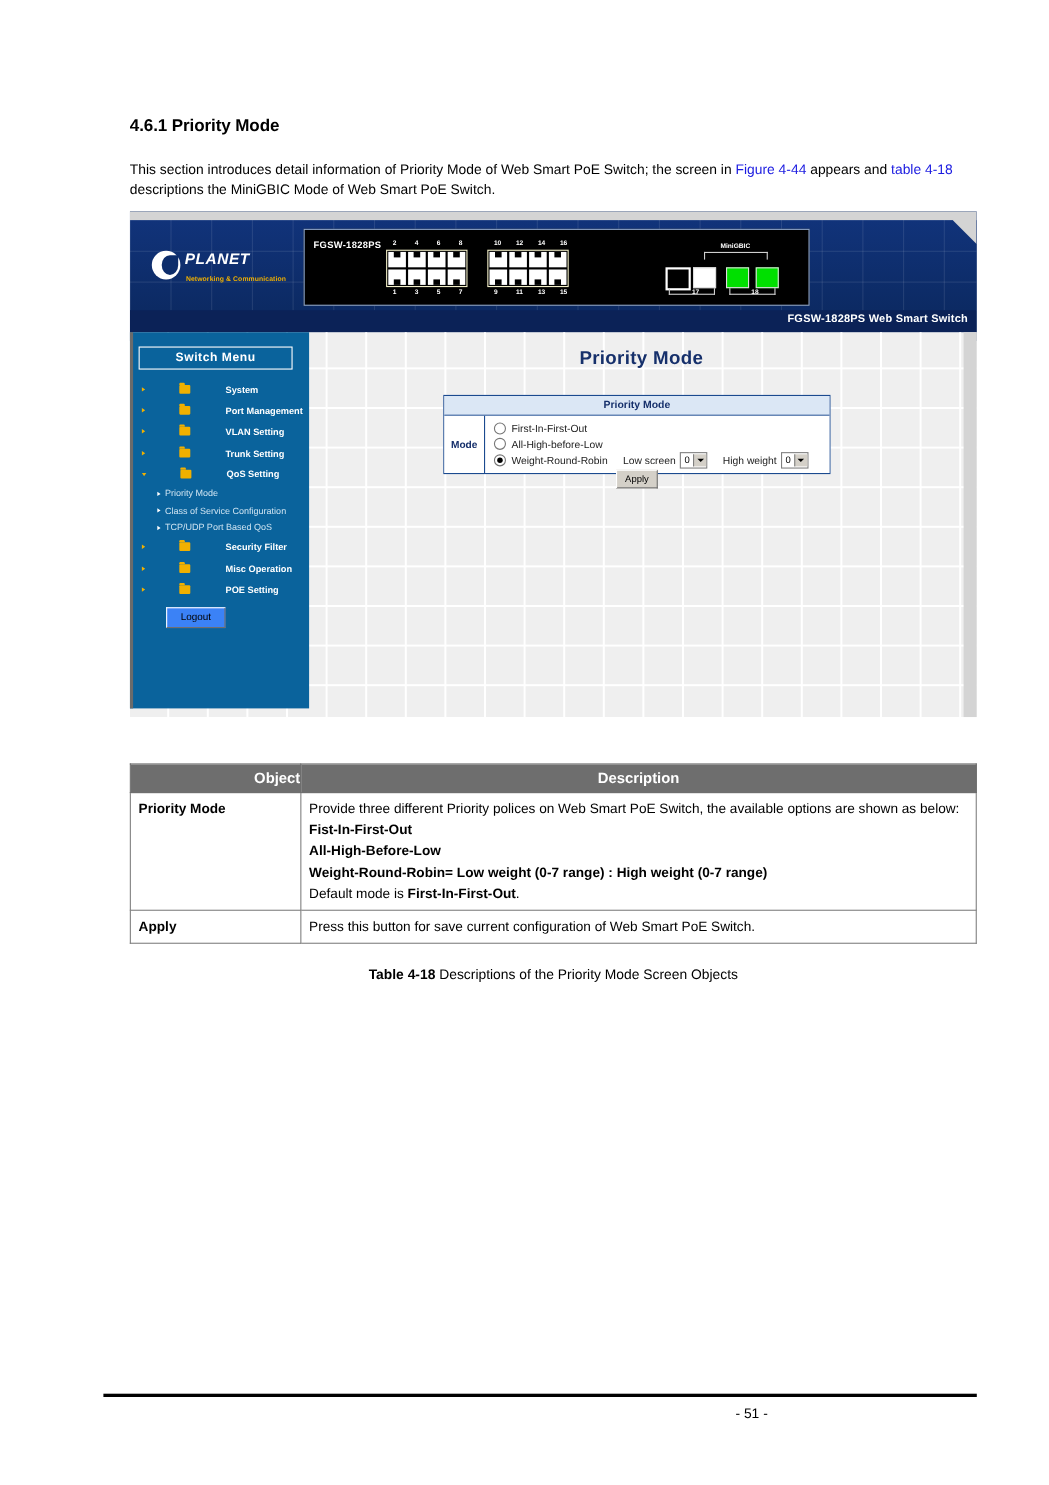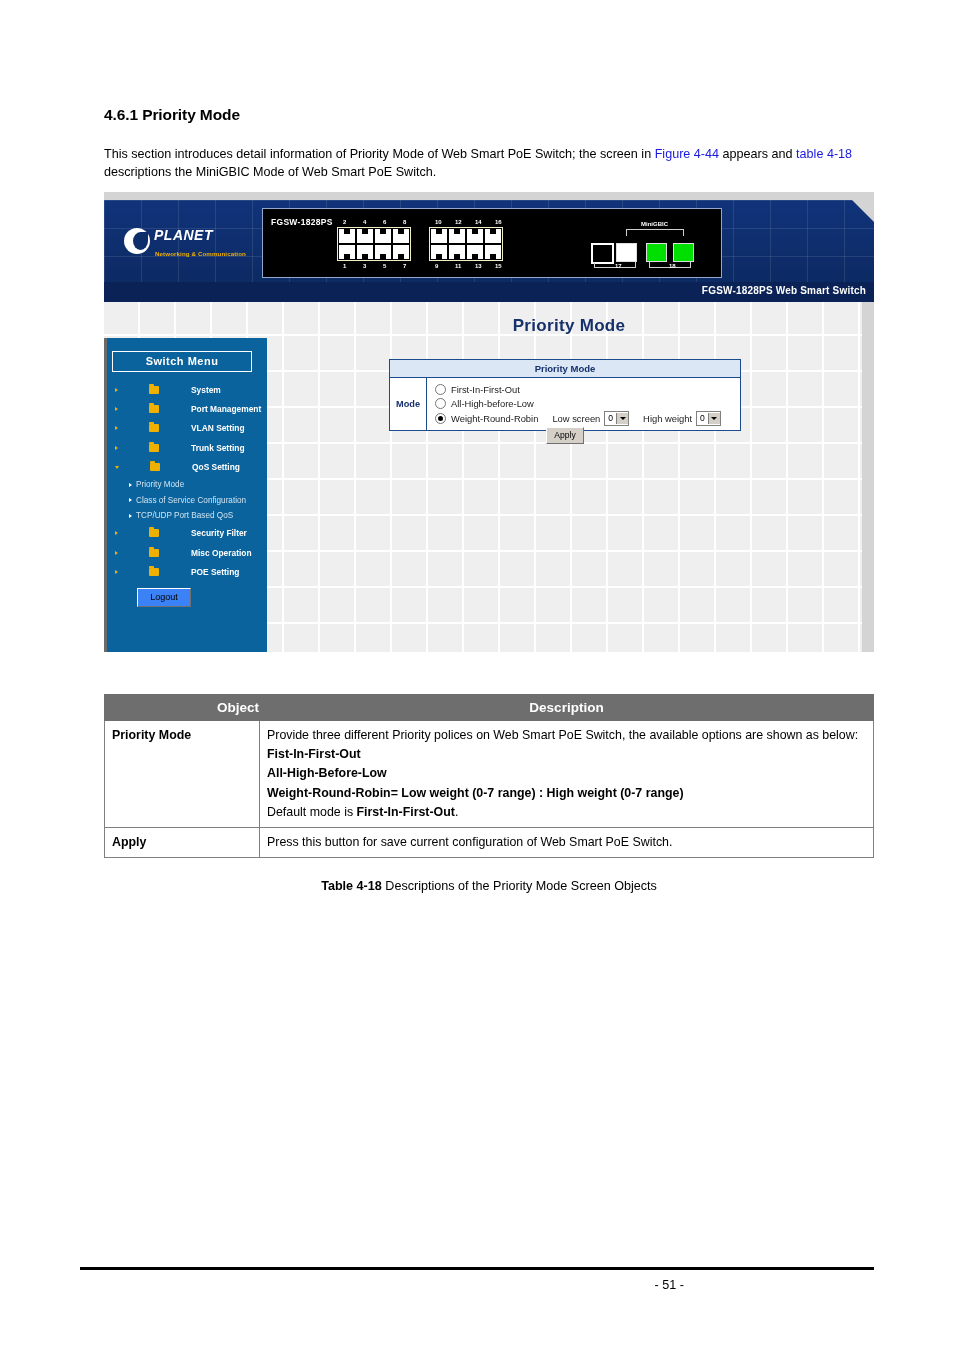--- a/index.html
+++ b/index.html
@@ -12,21 +12,21 @@
     height: 1350px;
     position: relative;
     font-family: "Liberation Sans", sans-serif;
     color: #000000;
     overflow: hidden;
   }
 
   
   .page {
     position: absolute;
-    left: 0; top: 0;
+    left: 14px; top: 0;
     width: 766px;
     height: 1350px;
   }
 
   .heading {
     position: absolute;
     left: 104px;
     top: 106px;
     font-size: 15.5px;
     font-weight: bold;
@@ -243,21 +243,20 @@
     height: 350px;
     background: #d4d4d4;
   }
   .sidebar {
     position: absolute;
     left: 0; top: 0;
     width: 160px;
     height: 342px;
     background: #0a639c;
     border-left: 3px solid #6b6b6b;
-    margin-top: 36px;
   }
   .switch-menu-btn {
     position: absolute;
     left: 5px; top: 13px;
     width: 138px; height: 19px;
     border: 1px solid #ffffff;
     color: #ffffff;
     font-size: 11px;
     font-weight: bold;
     text-align: center;

